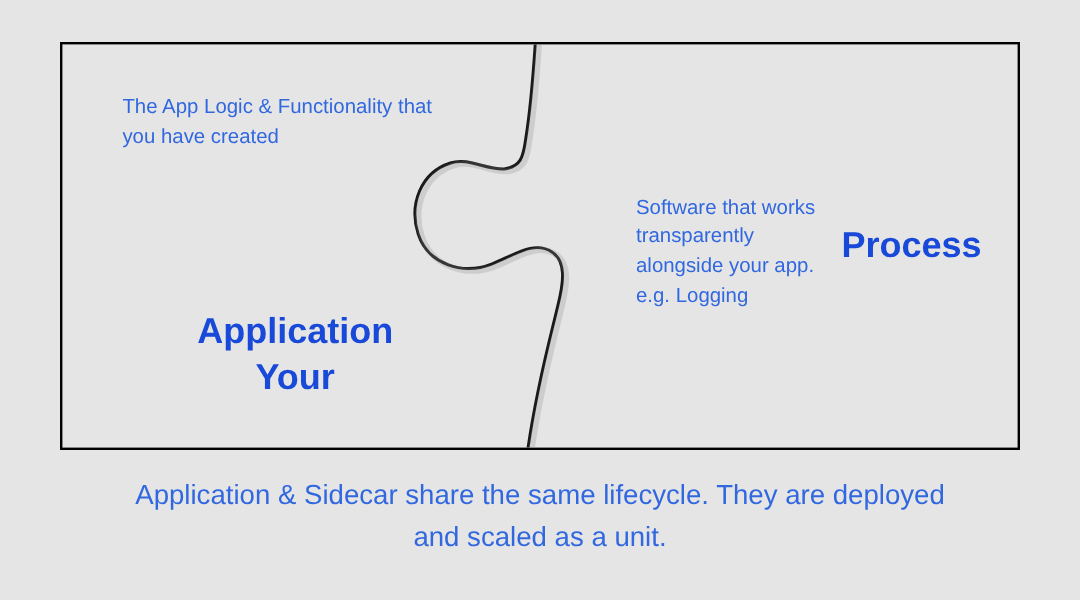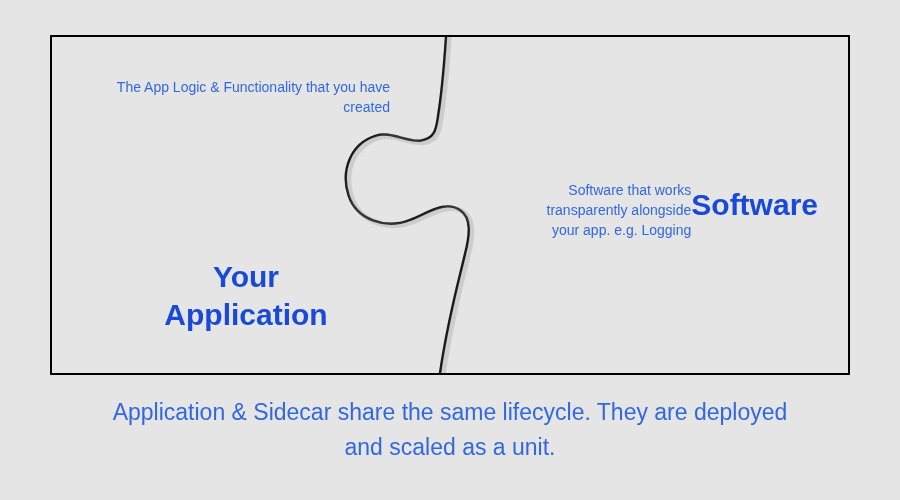--- a/index.html
+++ b/index.html
@@ -51,25 +51,24 @@
       width: 50%;
       height: 100%;
       padding: 40px 30px 30px 80px;
       display: flex;
       flex-direction: row;
       justify-content: space-between;
       align-items: center;
     }
     .piece-description {
       color: #3168e0;
-      font-size: 14px;
-      text-align: right;
+      font-size: 17px;
+      text-align: left;
       line-height: 1.45;
       font-weight: 400;
-      margin-left: 12px;
     }
     .piece-title {
       color: #1849d8;
       font-size: 30px;
       font-weight: 700;
       text-align: center;
       line-height: 1.25;
       margin-bottom: 10px;
     }
     .caption {
@@ -107,27 +106,27 @@
              C 300 108, 290 135, 298 160
              C 306 185, 335 195, 360 185
              C 378 178, 395 165, 410 175
              C 422 183, 420 200, 415 220
              C 408 250, 398 285, 390 340" fill="none" stroke="#888" stroke-width="5" stroke-opacity="0.25" stroke-linecap="round" transform="translate(3,2)"></path>
   </svg>
 
   <div class="left-piece">
     <div class="piece-description">The App Logic &amp; Functionality that you have created</div>
     <div class="piece-title">
+      <div>Application</div>
       <div>Your</div>
-      <div>Application</div>
     </div>
   </div>
 
   <div class="right-piece">
     <div class="piece-description">Software that works transparently alongside your app. e.g. Logging</div>
     <div class="piece-title">
-      <div>Software</div>
+      <div>Process</div>
     </div>
   </div>
 
 </div>
 
 <div class="caption">Application &amp; Sidecar share the same lifecycle. They are deployed and scaled as a unit.</div>
 
 </body></html>

